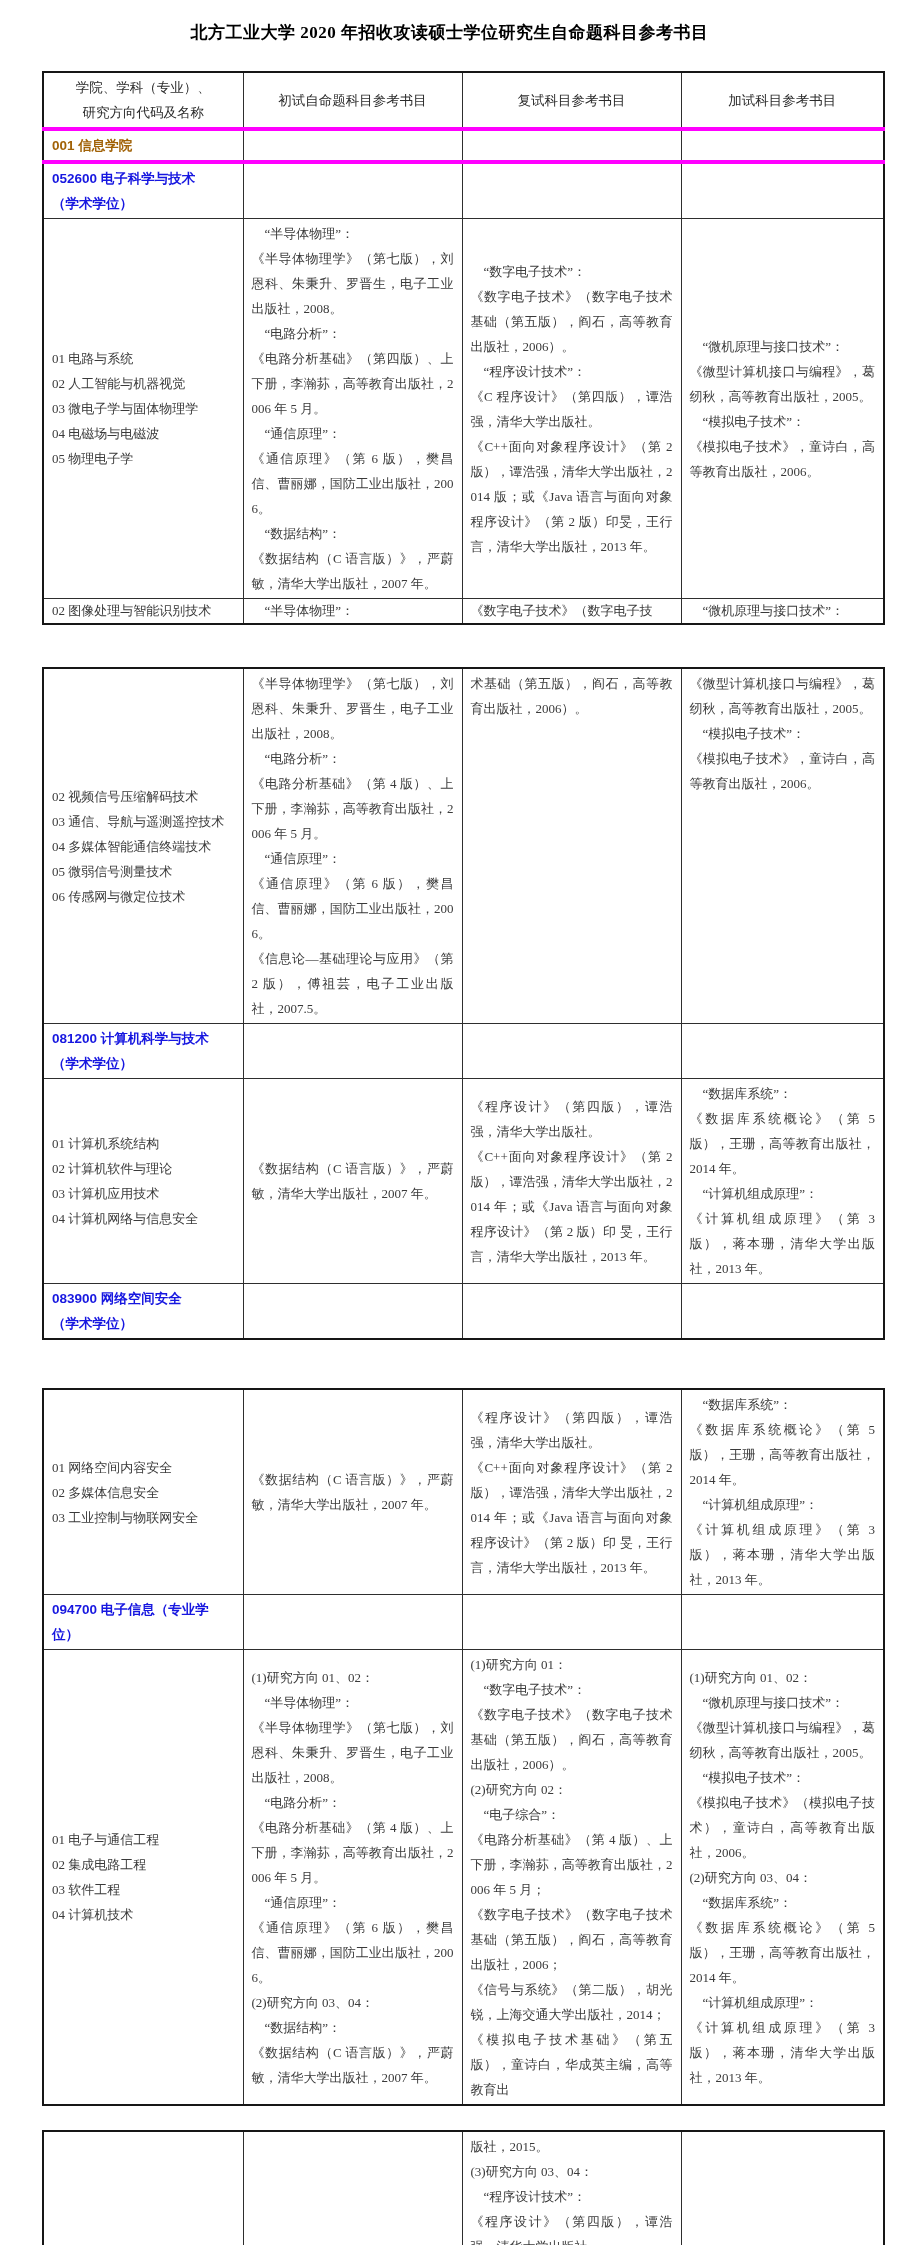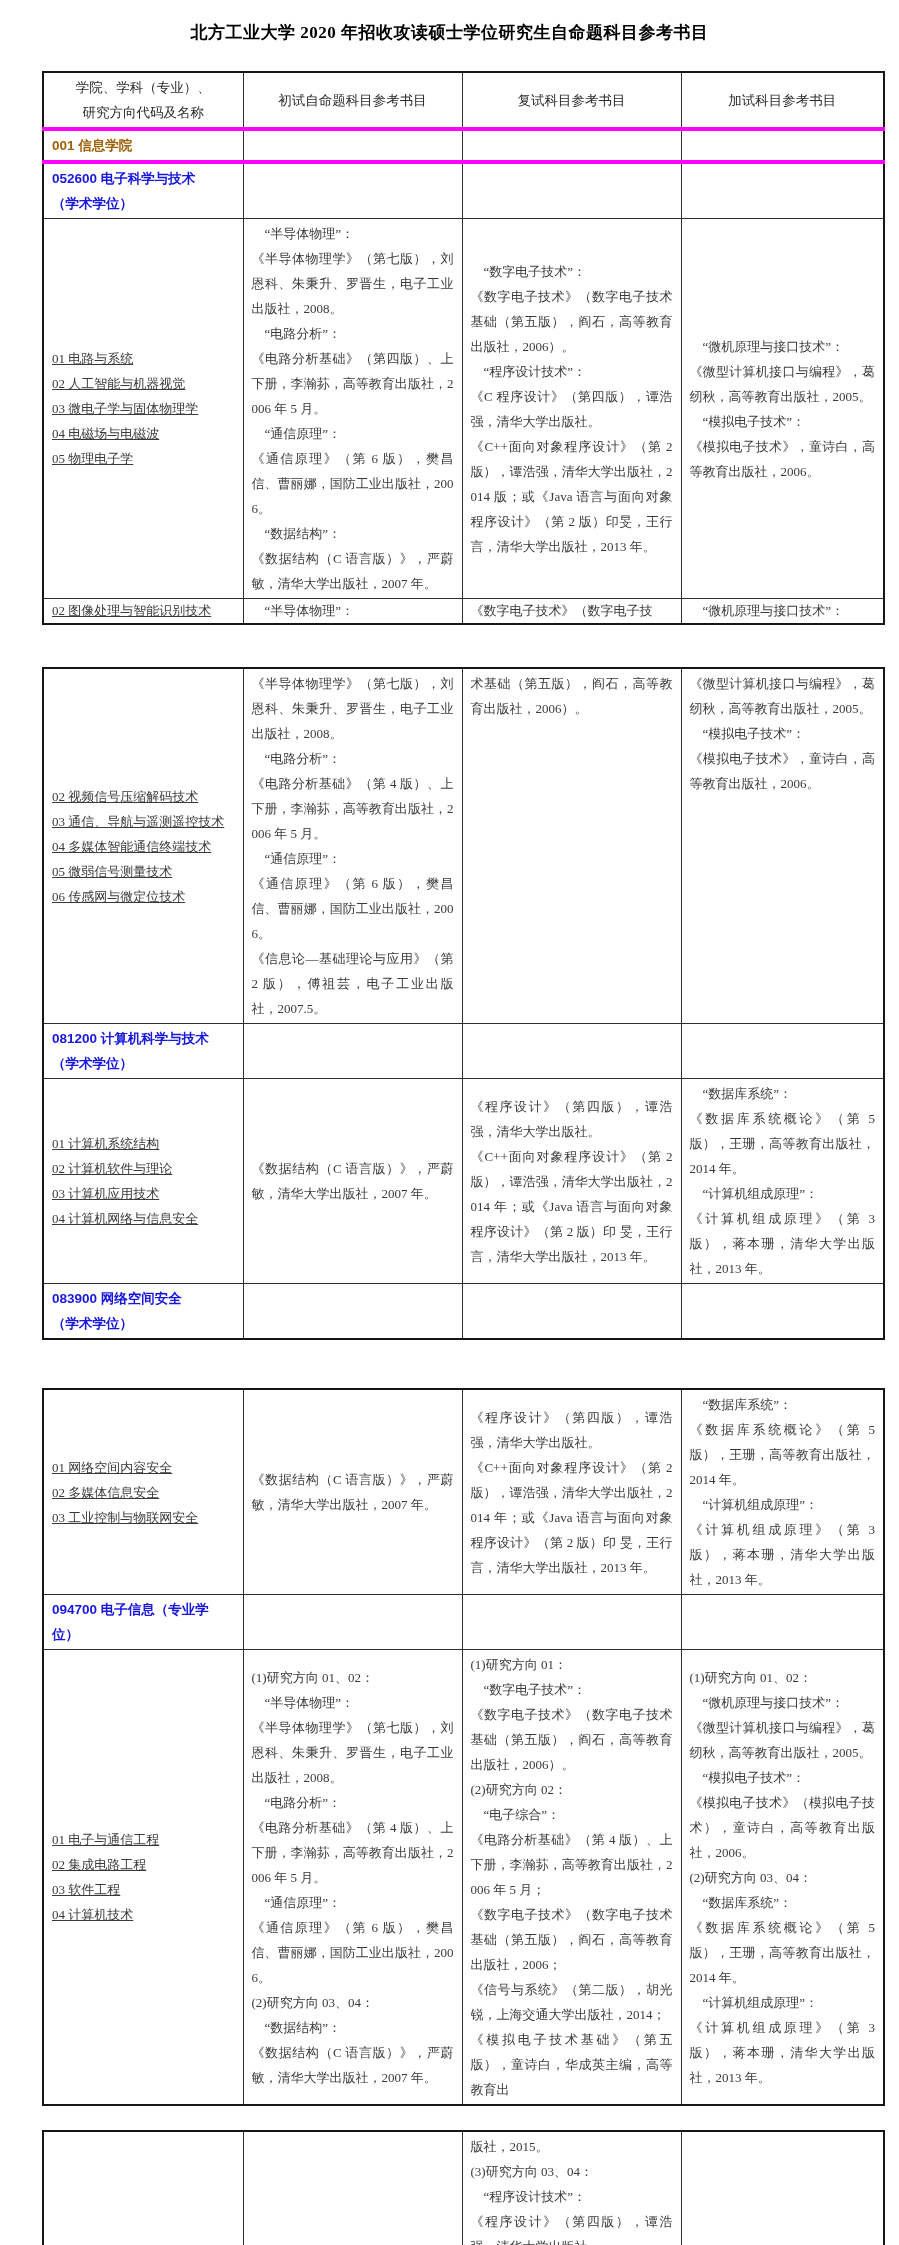--- a/index.html
+++ b/index.html
@@ -12,21 +12,21 @@
   .gap42{height:42px;} .gap48{height:48px;} .gap24{height:24px;}
   td{border:1px solid #2e2e2e;padding:2px 8px;font-size:13px;line-height:25px;
      vertical-align:middle;white-space:pre-line;word-break:break-all;}
   tr.hdr td{text-align:center;font-size:13.5px;color:#2b2b2b;height:46px;
             font-family:"Liberation Sans","DejaVu Sans",sans-serif;}
   tr.college td{border-top:4px solid #ff00ff;border-bottom:4px solid #ff00ff;
                 color:#a16207;font-weight:bold;height:24px;
                 font-family:"Liberation Sans","DejaVu Sans",sans-serif;font-size:13.5px;}
   tr.major td{color:#1717e0;font-weight:bold;
               font-family:"Liberation Sans","DejaVu Sans",sans-serif;font-size:13.5px;}
-  td.dirs{text-decoration:underline;}
+  td.dirs{}
   td.books{text-align:justify;}
   tr.trunc td{height:20px;line-height:20px;overflow:hidden;vertical-align:top;}
   col.c1{width:200px;} col.c2{width:219px;} col.c3{width:219px;} col.c4{width:203px;}
 </style>
 </head>
 <body>
 
 <div class="page">
 
   <h1 class="doc-title">北方工业大学 2020 年招收攻读硕士学位研究生自命题科目参考书目</h1>

